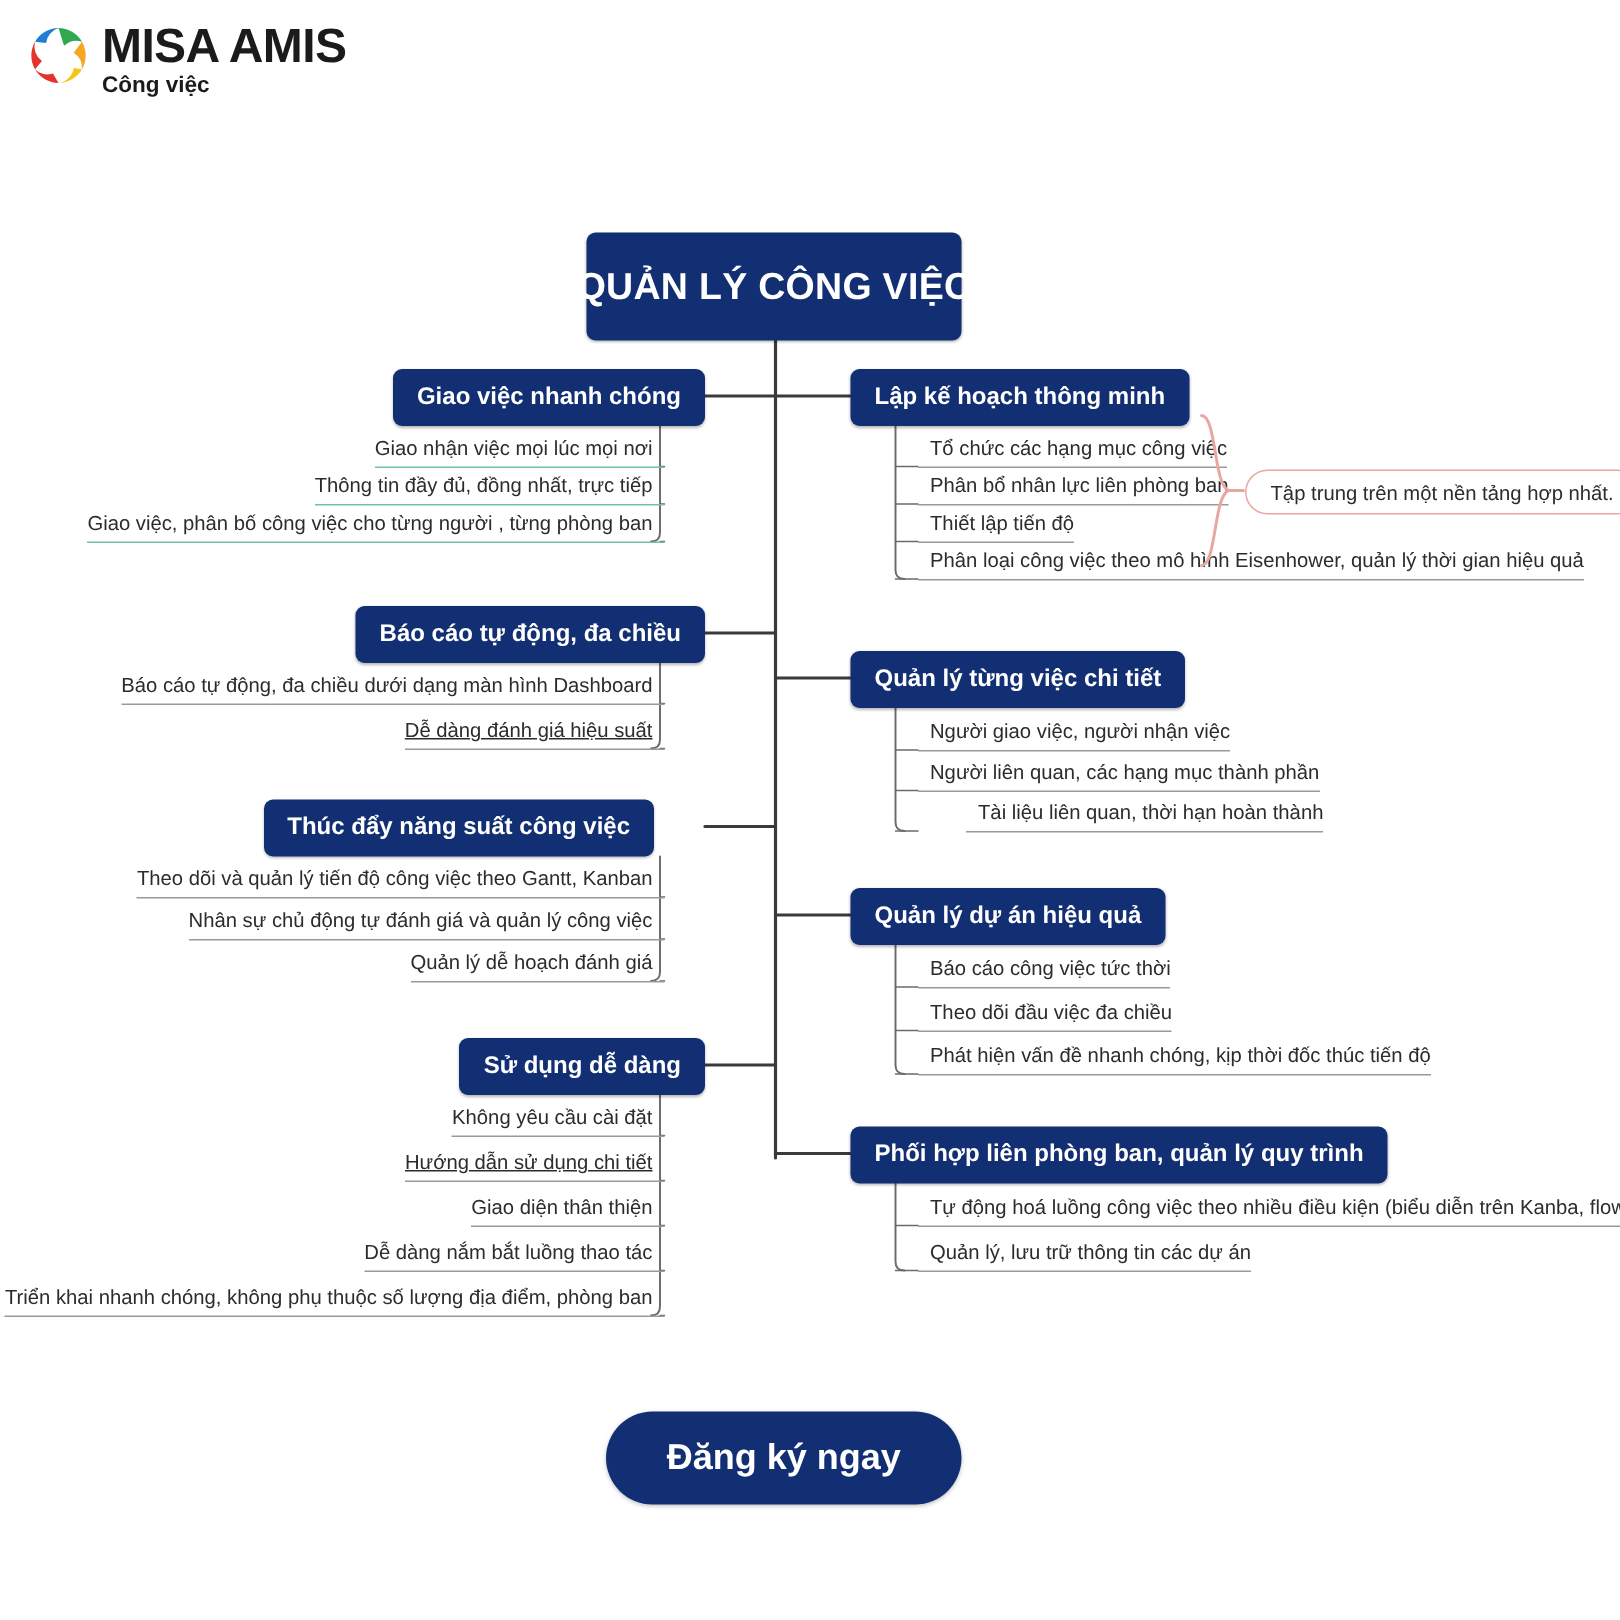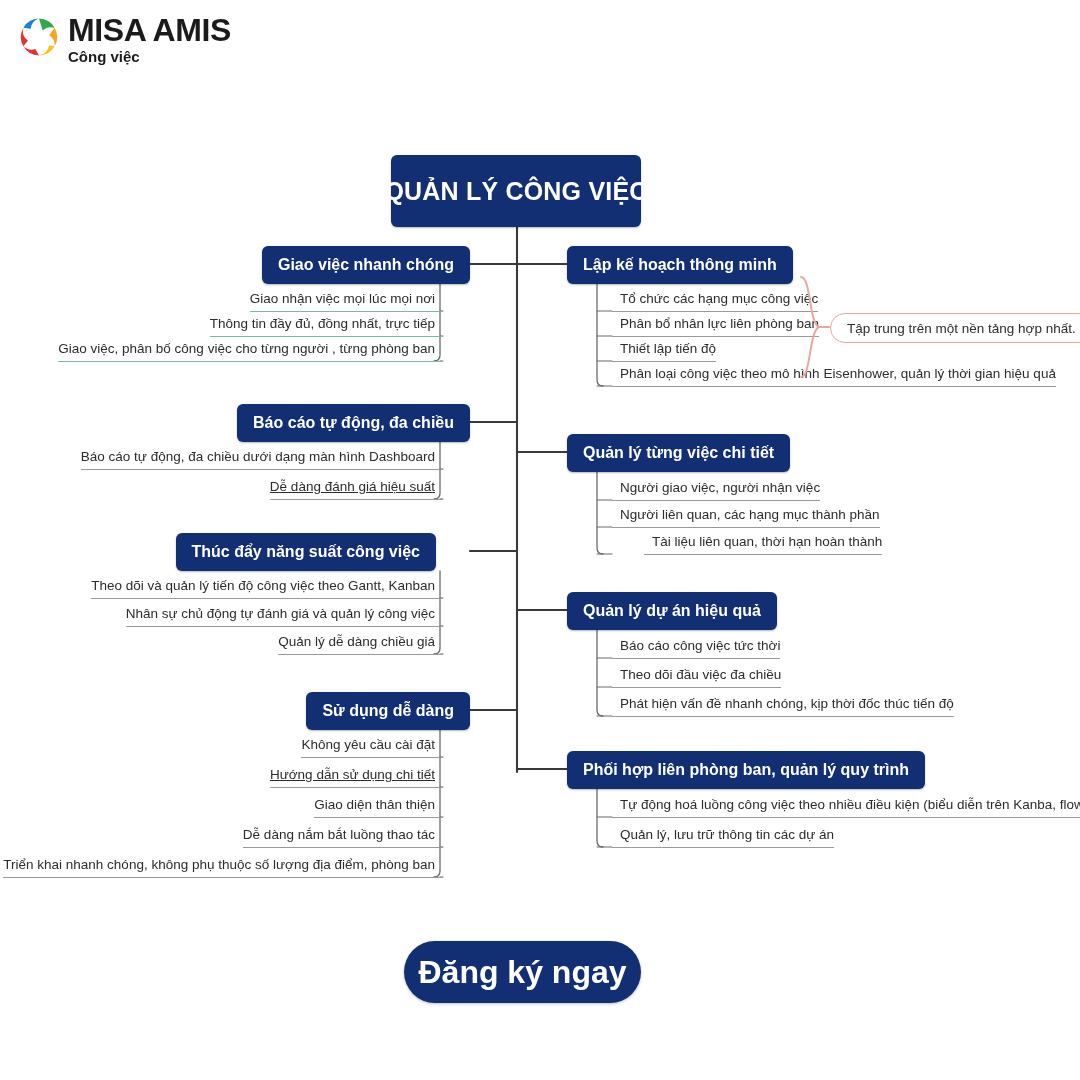--- a/index.html
+++ b/index.html
@@ -69,21 +69,21 @@
     display:flex;align-items:center;justify-content:center;
     font-size:13.5px;color:#2c2c2c;white-space:nowrap;
     box-sizing:border-box;
   }
 
   
   #cta{
     position:absolute;left:404px;top:941px;width:237px;height:62px;
     background:#132f73;color:#fff;border:none;border-radius:31px;
     font-family:"Liberation Sans","DejaVu Sans",sans-serif;
-    font-size:32px;font-weight:700;
+    font-size:24px;font-weight:700;
     display:flex;align-items:center;justify-content:center;
     cursor:pointer;
     box-shadow:0 1px 3px rgba(0,0,0,.25);
   }
 </style>
 </head>
 <body>
 
 <div id="logo-area">
   <div id="logo-mark">
@@ -170,21 +170,21 @@
     <div class="node branch-node" style="top: 404px; right: 610px;">Báo cáo tự động, đa chiều</div>
     <div class="sub left" style="top: 448px; border-bottom: 1.3px solid rgb(154, 154, 154); right: 637px; padding-right: 8px;">Báo cáo tự động, đa chiều dưới dạng màn hình Dashboard</div>
     <div class="sub left" style="top: 478px; border-bottom: 1.3px solid rgb(154, 154, 154); right: 637px; padding-right: 8px; text-decoration: underline;">Dễ dàng đánh giá hiệu suất</div>
     <div class="node branch-node" style="top: 434px; left: 567px;">Quản lý từng việc chi tiết</div>
     <div class="sub right" style="top: 479px; border-bottom: 1.3px solid rgb(154, 154, 154); left: 612px; padding-left: 8px;">Người giao việc, người nhận việc</div>
     <div class="sub right" style="top: 506px; border-bottom: 1.3px solid rgb(154, 154, 154); left: 612px; padding-left: 8px;">Người liên quan, các hạng mục thành phần</div>
     <div class="sub right" style="top: 533px; border-bottom: 1.3px solid rgb(154, 154, 154); left: 612px; padding-left: 8px; margin-left: 32px;">Tài liệu liên quan, thời hạn hoàn thành</div>
     <div class="node branch-node" style="top: 533px; right: 644px;">Thúc đẩy năng suất công việc</div>
     <div class="sub left" style="top: 577px; border-bottom: 1.3px solid rgb(154, 154, 154); right: 637px; padding-right: 8px;">Theo dõi và quản lý tiến độ công việc theo Gantt, Kanban</div>
     <div class="sub left" style="top: 605px; border-bottom: 1.3px solid rgb(154, 154, 154); right: 637px; padding-right: 8px; text-align: center;">Nhân sự chủ động tự đánh giá và quản lý công việc</div>
-    <div class="sub left" style="top: 633px; border-bottom: 1.3px solid rgb(154, 154, 154); right: 637px; padding-right: 8px;">Quản lý dễ dàng chiều giá</div>
+    <div class="sub left" style="top: 633px; border-bottom: 1.3px solid rgb(154, 154, 154); right: 637px; padding-right: 8px;">Quản lý dễ hoạch đánh giá</div>
     <div class="node branch-node" style="top: 592px; left: 567px;">Quản lý dự án hiệu quả</div>
     <div class="sub right" style="top: 637px; border-bottom: 1.3px solid rgb(154, 154, 154); left: 612px; padding-left: 8px;">Báo cáo công việc tức thời</div>
     <div class="sub right" style="top: 666px; border-bottom: 1.3px solid rgb(154, 154, 154); left: 612px; padding-left: 8px;">Theo dõi đầu việc đa chiều</div>
     <div class="sub right" style="top: 695px; border-bottom: 1.3px solid rgb(154, 154, 154); left: 612px; padding-left: 8px;">Phát hiện vấn đề nhanh chóng, kịp thời đốc thúc tiến độ</div>
     <div class="node branch-node" style="top: 692px; right: 610px;">Sử dụng dễ dàng</div>
     <div class="sub left" style="top: 736px; border-bottom: 1.3px solid rgb(154, 154, 154); right: 637px; padding-right: 8px;">Không yêu cầu cài đặt</div>
     <div class="sub left" style="top: 766px; border-bottom: 1.3px solid rgb(154, 154, 154); right: 637px; padding-right: 8px; text-decoration: underline;">Hướng dẫn sử dụng chi tiết</div>
     <div class="sub left" style="top: 796px; border-bottom: 1.3px solid rgb(154, 154, 154); right: 637px; padding-right: 8px;">Giao diện thân thiện</div>
     <div class="sub left" style="top: 826px; border-bottom: 1.3px solid rgb(154, 154, 154); right: 637px; padding-right: 8px;">Dễ dàng nắm bắt luồng thao tác</div>
     <div class="sub left" style="top: 856px; border-bottom: 1.3px solid rgb(154, 154, 154); right: 637px; padding-right: 8px;">Triển khai nhanh chóng, không phụ thuộc số lượng địa điểm, phòng ban</div>

